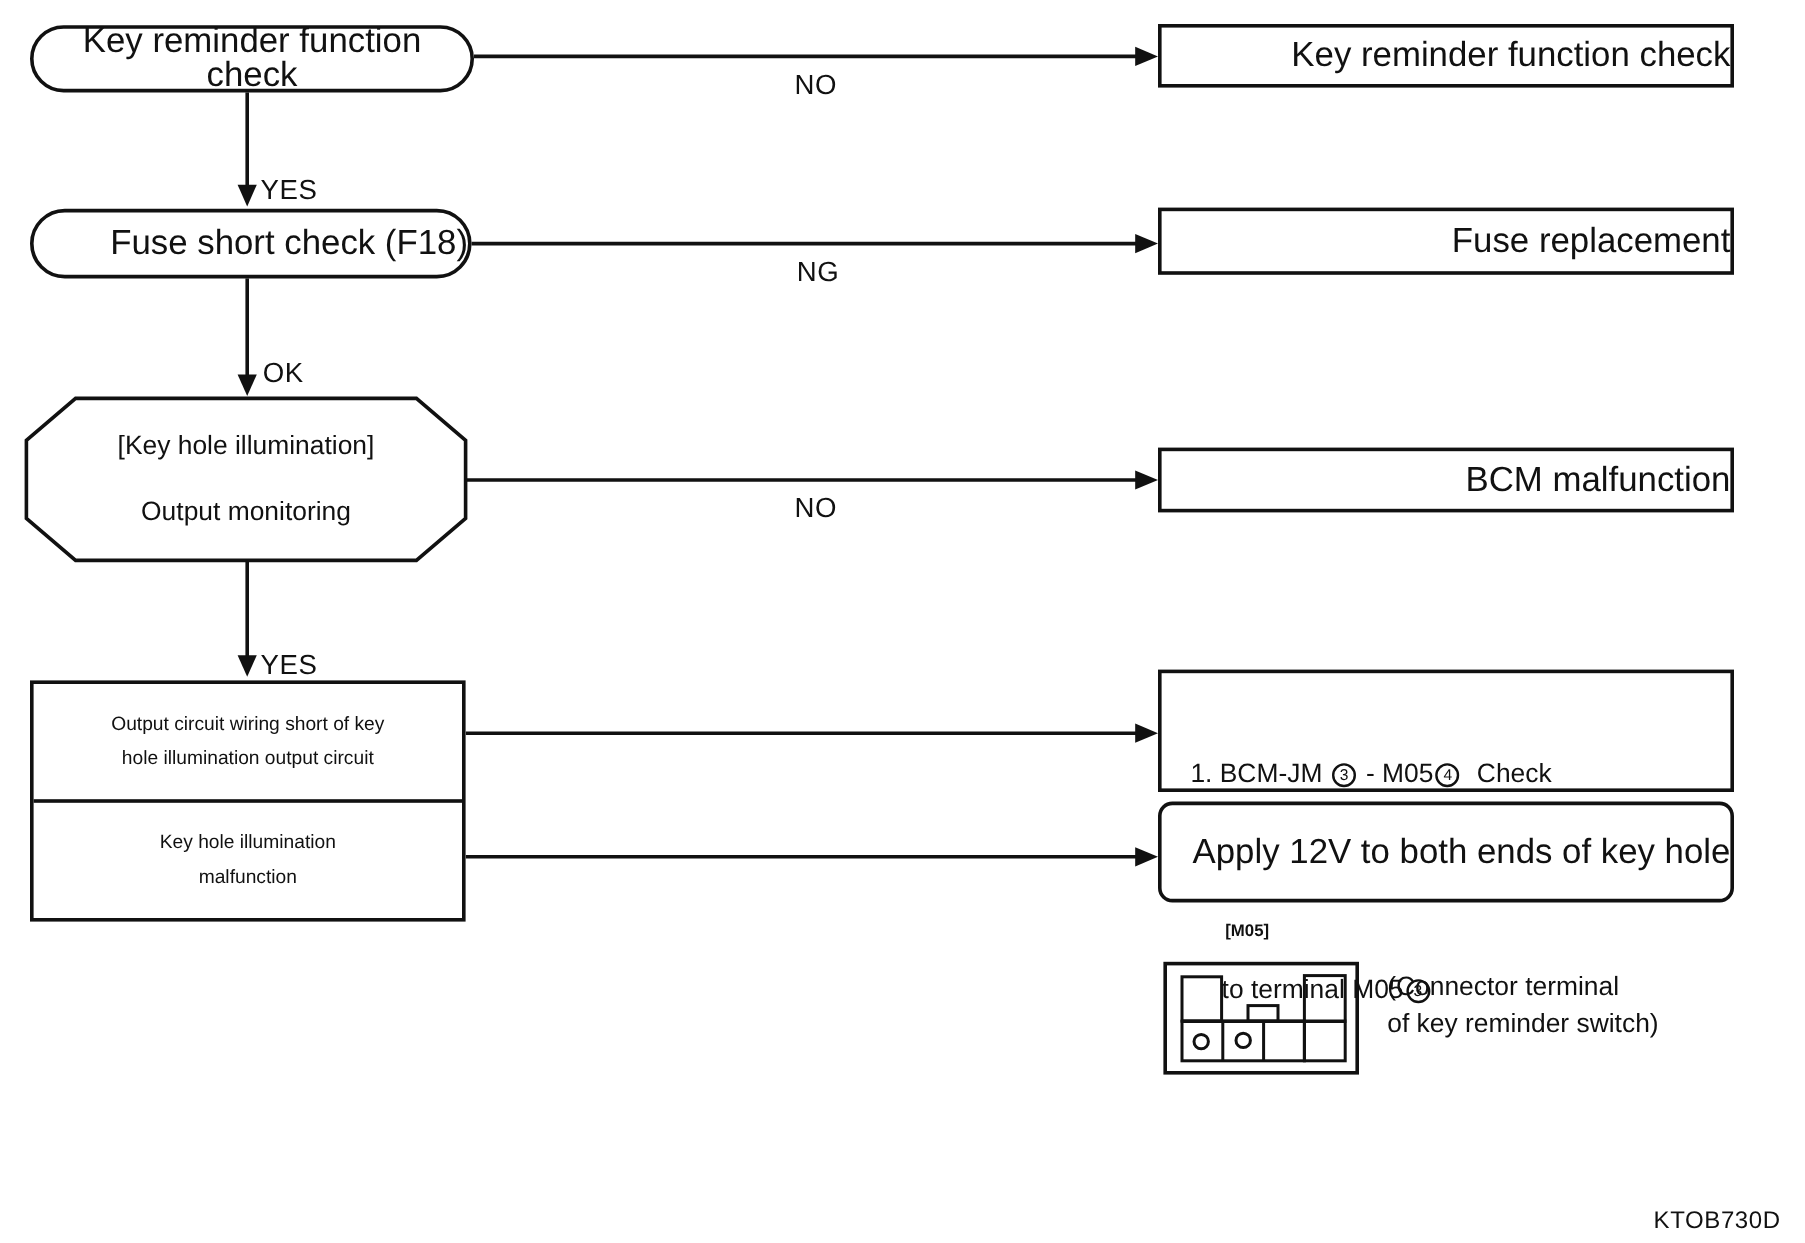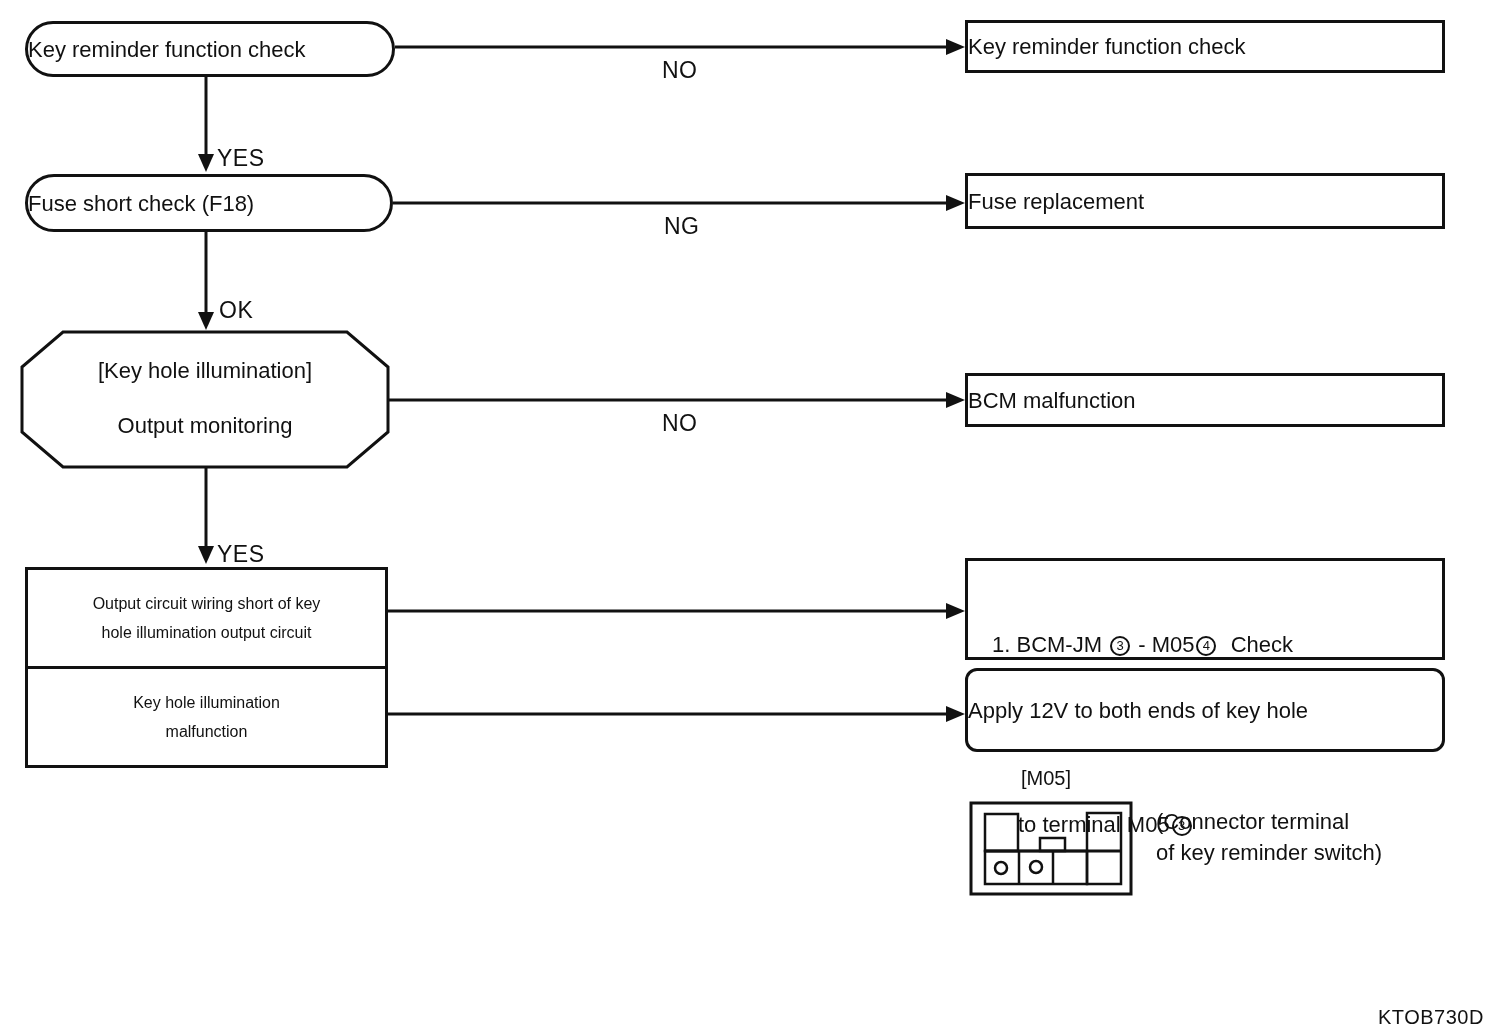--- a/index.html
+++ b/index.html
@@ -5,22 +5,22 @@
   html,body { margin:0; padding:0; background:#fff; }
   .canvas {
     position:relative; width:1504px; height:1036px; background:#fff;
     font-family:"Liberation Sans", sans-serif; color:#111;
     overflow:hidden;
   }
   svg.layer { position:absolute; left:0; top:0; width:1504px; height:1036px; }
   .node {
     position:absolute; box-sizing:border-box; background:#fff;
     border:3px solid #111; display:flex; flex-direction:column;
-    align-items:flex-start; justify-content:center; text-align:center;
-    font-size:22px; line-height:29px;
+    align-items:flex-end; justify-content:center; text-align:center;
+    font-size:29px; line-height:29px;
   }
   .stadium { border-radius:29px; }
   .octagon-text {
     position:absolute; display:flex; flex-direction:column; align-items:center;
     justify-content:center; text-align:center; font-size:22px; line-height:29px;
     background:transparent; border:none;gap:26px;
   }
   .stack { position:absolute; box-sizing:border-box; border:3px solid #111; background:#fff;
     display:flex; flex-direction:column; }
   .stack .cell { flex:1; display:flex; flex-direction:column; align-items:center;
@@ -31,21 +31,21 @@
     position:absolute; box-sizing:border-box; border:3px solid #111; background:#fff;
     font-size:22px; line-height:30px; padding:9px 10px 0 24px; text-align:left;
     white-space:pre-wrap;
   }
   .listbox .indent { padding-left:26px; }
   .circ {
     display:inline-block; box-sizing:border-box; width:20px; height:20px;
     border:2px solid #111; border-radius:50%; font-size:13px; line-height:16px;
     text-align:center; vertical-align:2px; margin:0 2px;
   }
-  .m05-label { position:absolute; font-size:20px; font-weight:normal; }
+  .m05-label { position:absolute; font-size:14px; font-weight:bold; }
   .caption { position:absolute; font-size:22px; line-height:31px; }
   .figcode { position:absolute; font-size:20px; letter-spacing:0.5px; }
 </style>
 </head>
 <body>
 
 <div class="canvas">
 
   <svg class="layer" viewBox="0 0 1504 1036" fill="none" stroke="#111">
 

